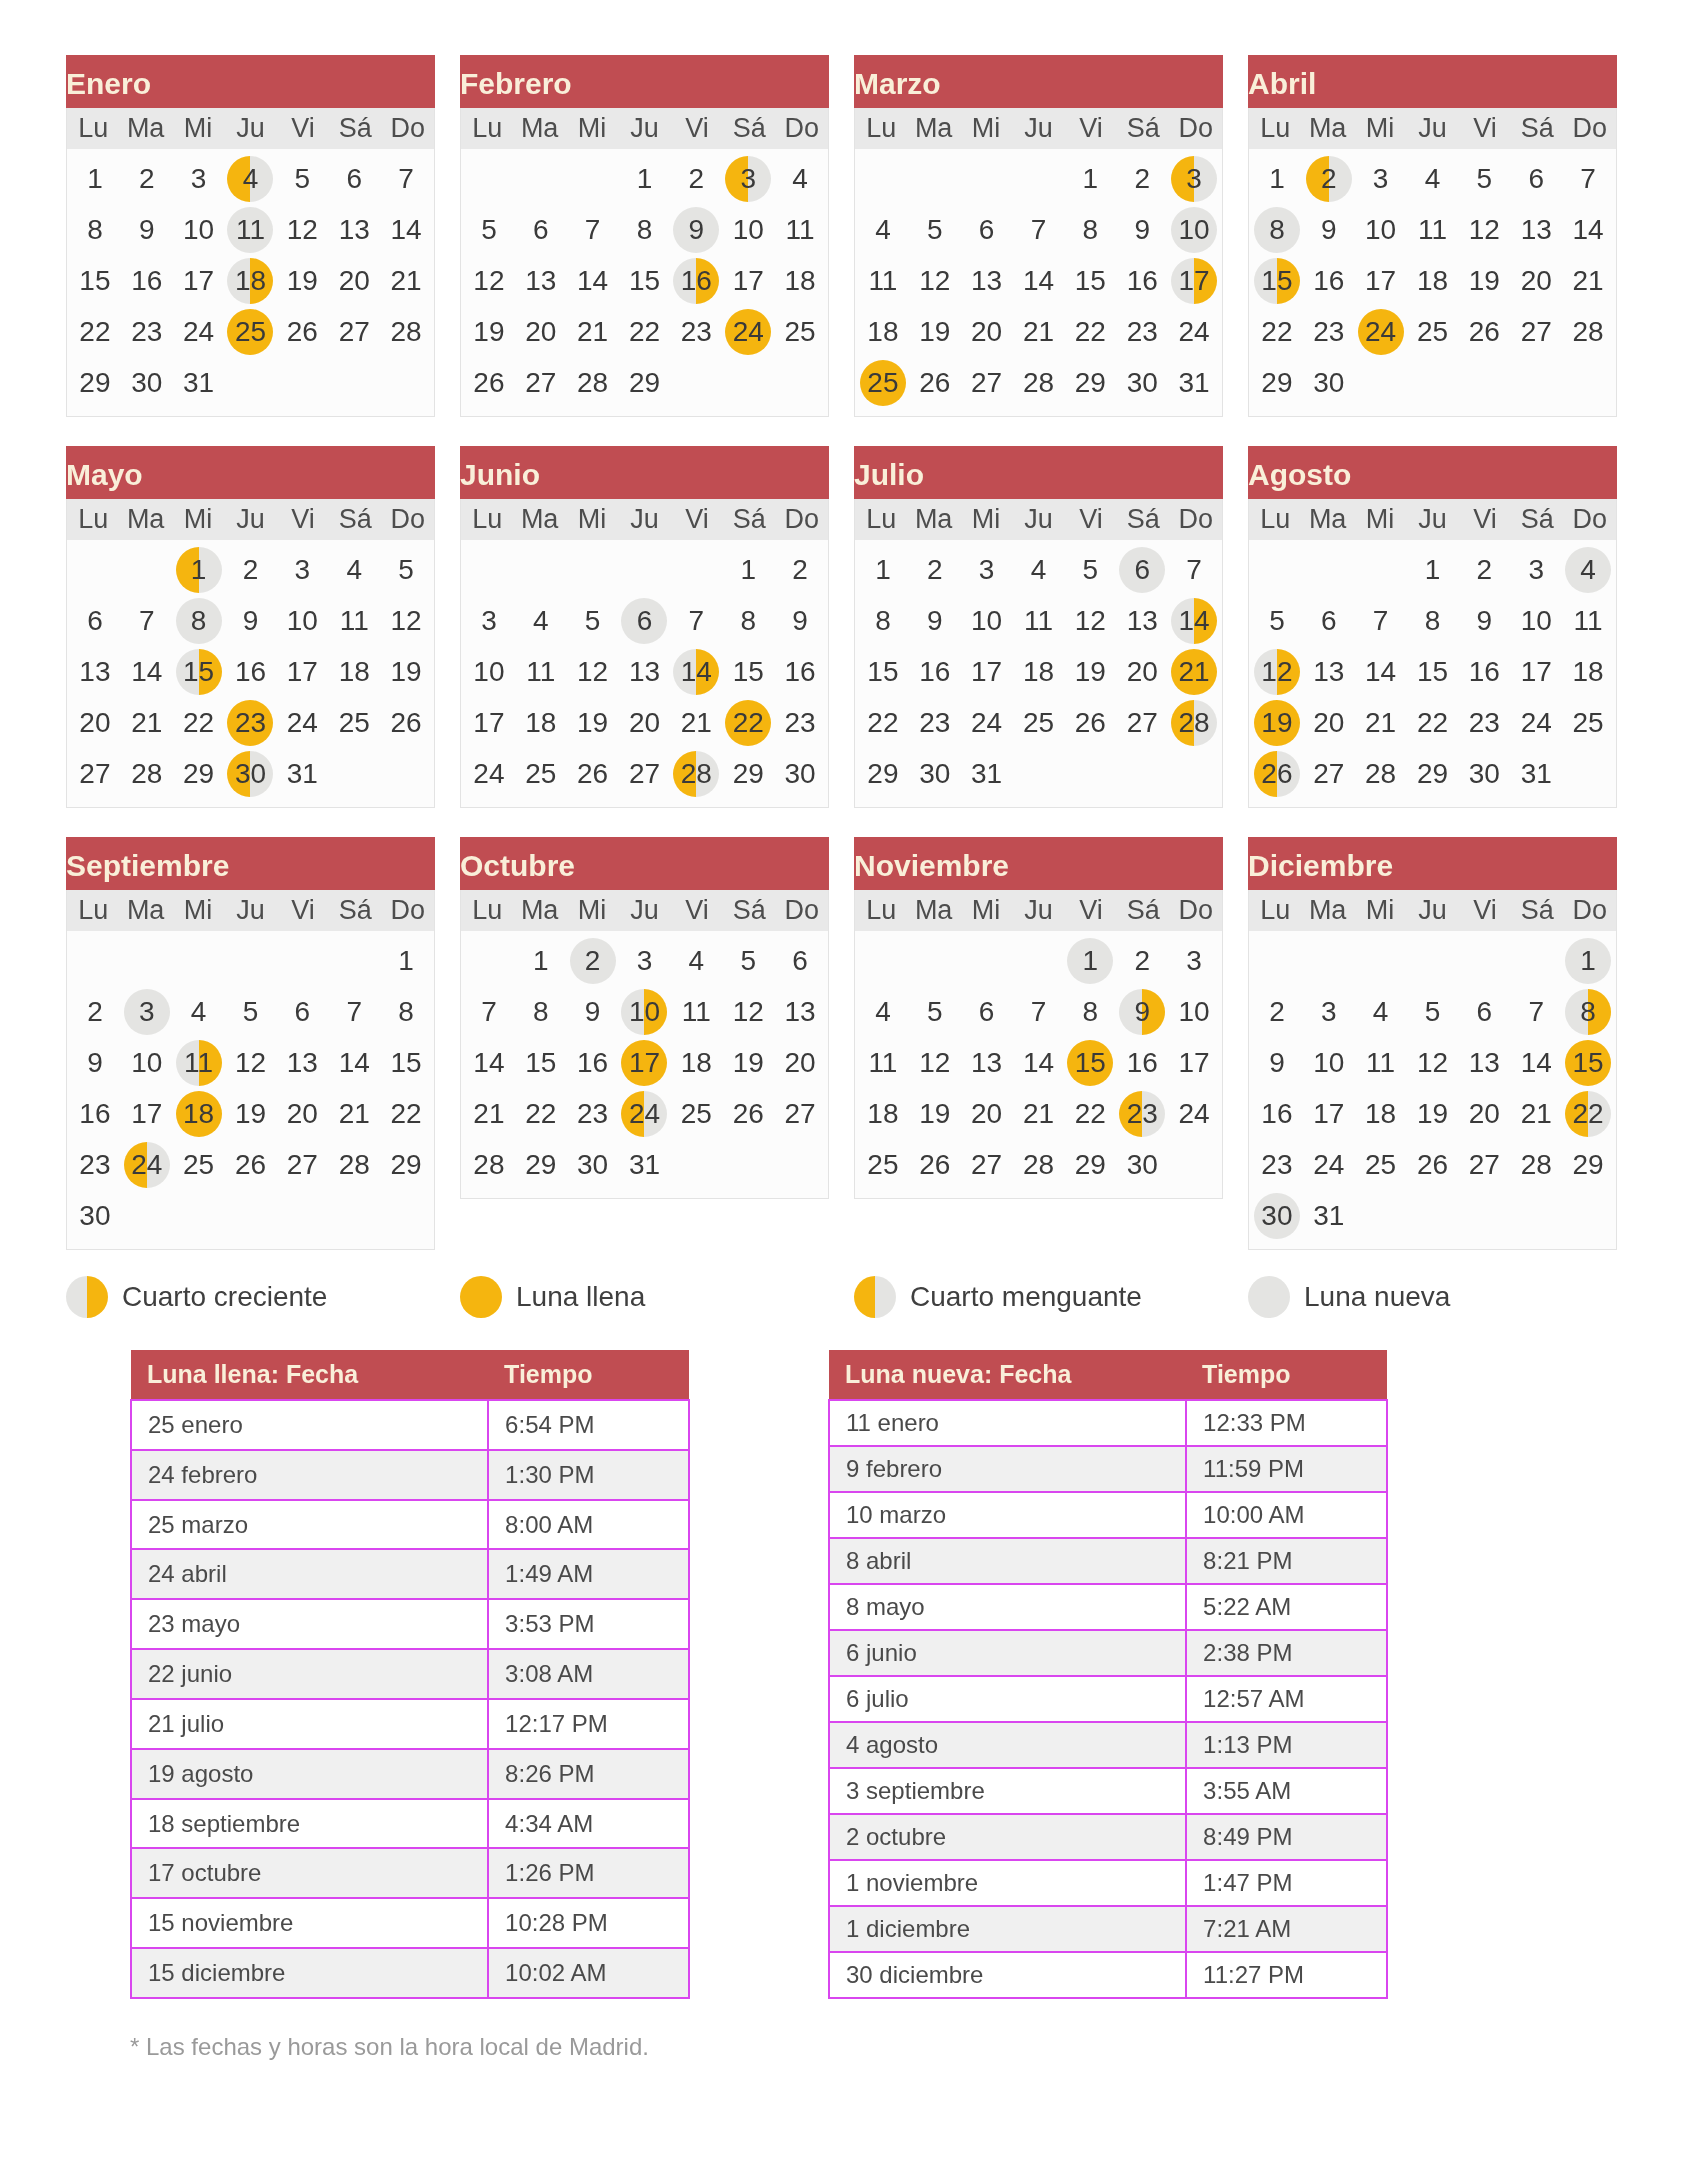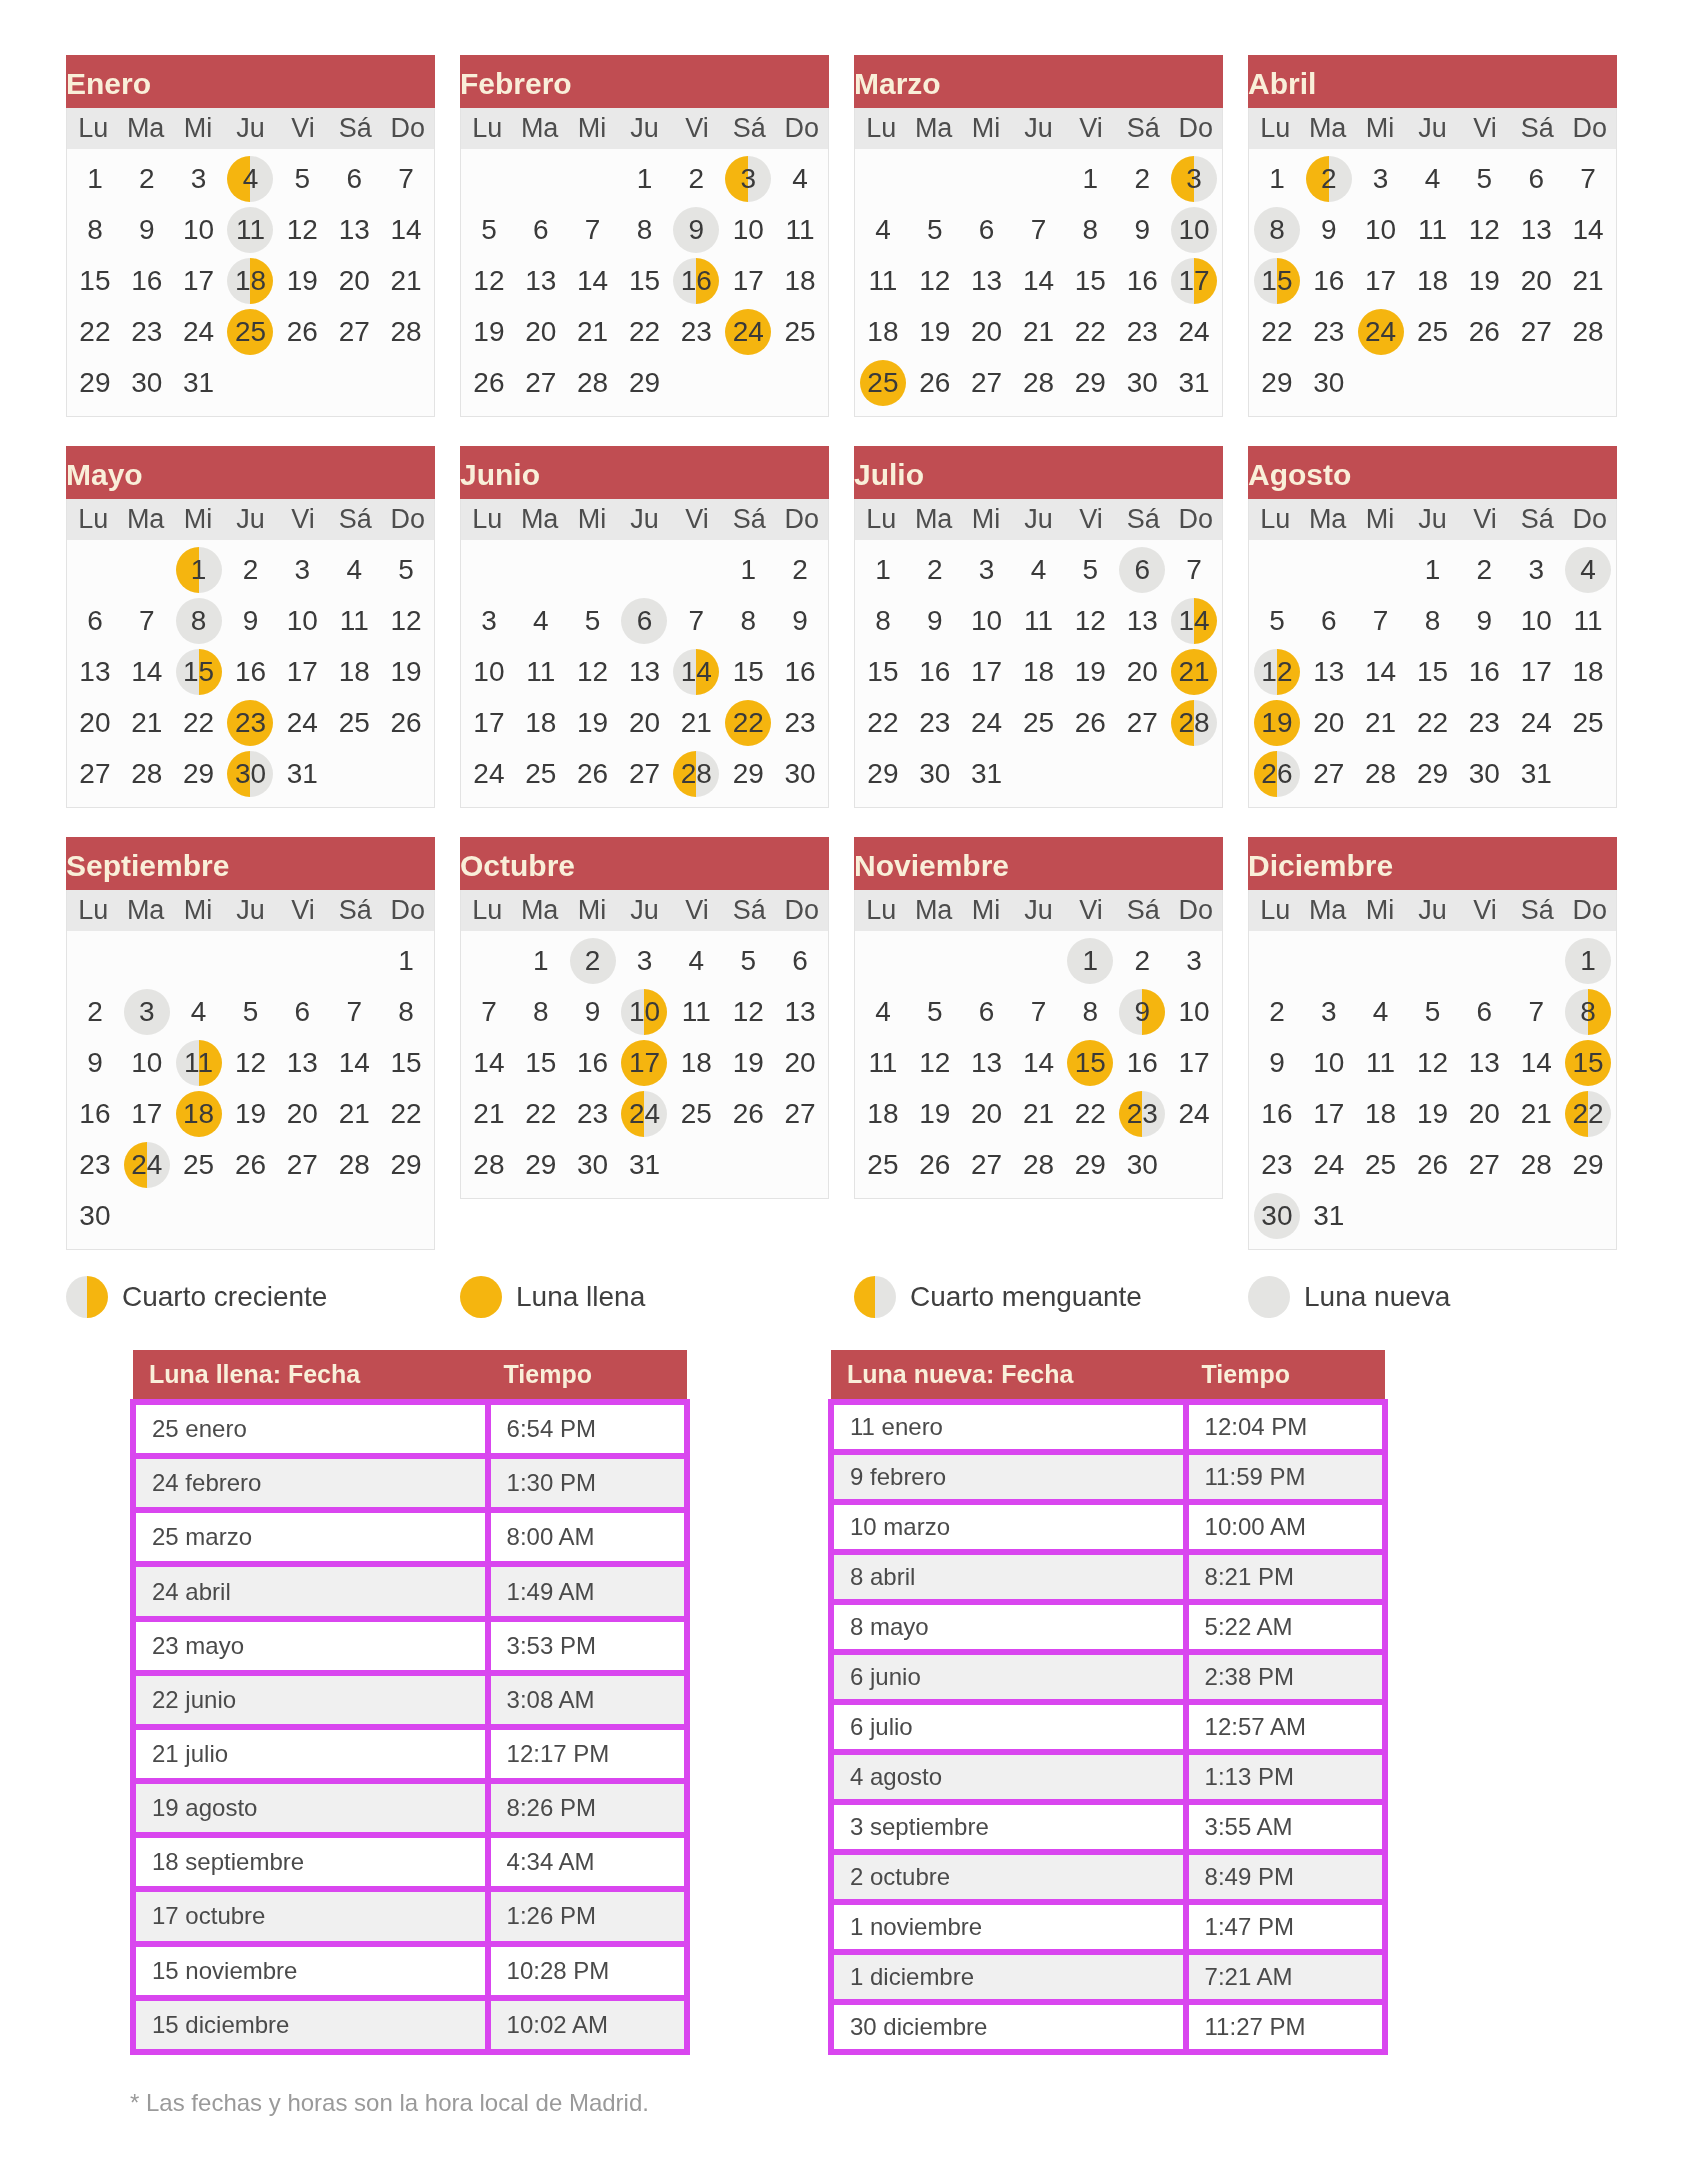--- a/index.html
+++ b/index.html
@@ -64,21 +64,21 @@
   .legend-item .legend-label{font-size:28px; color:#3f3f3f;}
   
   .tables{display:flex; gap:138px; margin-top:32px; padding-left:64px;}
   table{border-collapse:collapse; font-size:24px; color:#4a4a4a; table-layout:fixed;}
   .table-full{width:560px;}
   .table-new{width:560px;}
   th{
     background:var(--red); color:var(--cream); font-weight:bold; text-align:left;
     padding:10px 16px; height:44px; font-size:25px;
   }
-  td{padding:8px 16px; height:41px; border:6px solid #d946ef;}
+  td{padding:8px 16px; height:41px; border:2px solid #d946ef;}
   th:first-child, td:first-child{width:64%;}
   tbody tr:nth-child(odd){background:#ffffff;}
   tbody tr:nth-child(even){background:#f0f0f0;}
   
   .footnote{margin-top:34px; padding-left:64px; font-size:24px; color:#9a9a9a;}
 </style>
 </head>
 <body>
 
 <div class="page">
@@ -1518,21 +1518,21 @@
     <table class="table-new">
       <thead>
         <tr>
           <th>Luna nueva: Fecha</th>
           <th>Tiempo</th>
         </tr>
       </thead>
       <tbody>
           <tr>
             <td>11 enero</td>
-            <td>12:04 PM</td>
+            <td>12:33 PM</td>
           </tr>
           <tr>
             <td>9 febrero</td>
             <td>11:59 PM</td>
           </tr>
           <tr>
             <td>10 marzo</td>
             <td>10:00 AM</td>
           </tr>
           <tr>

